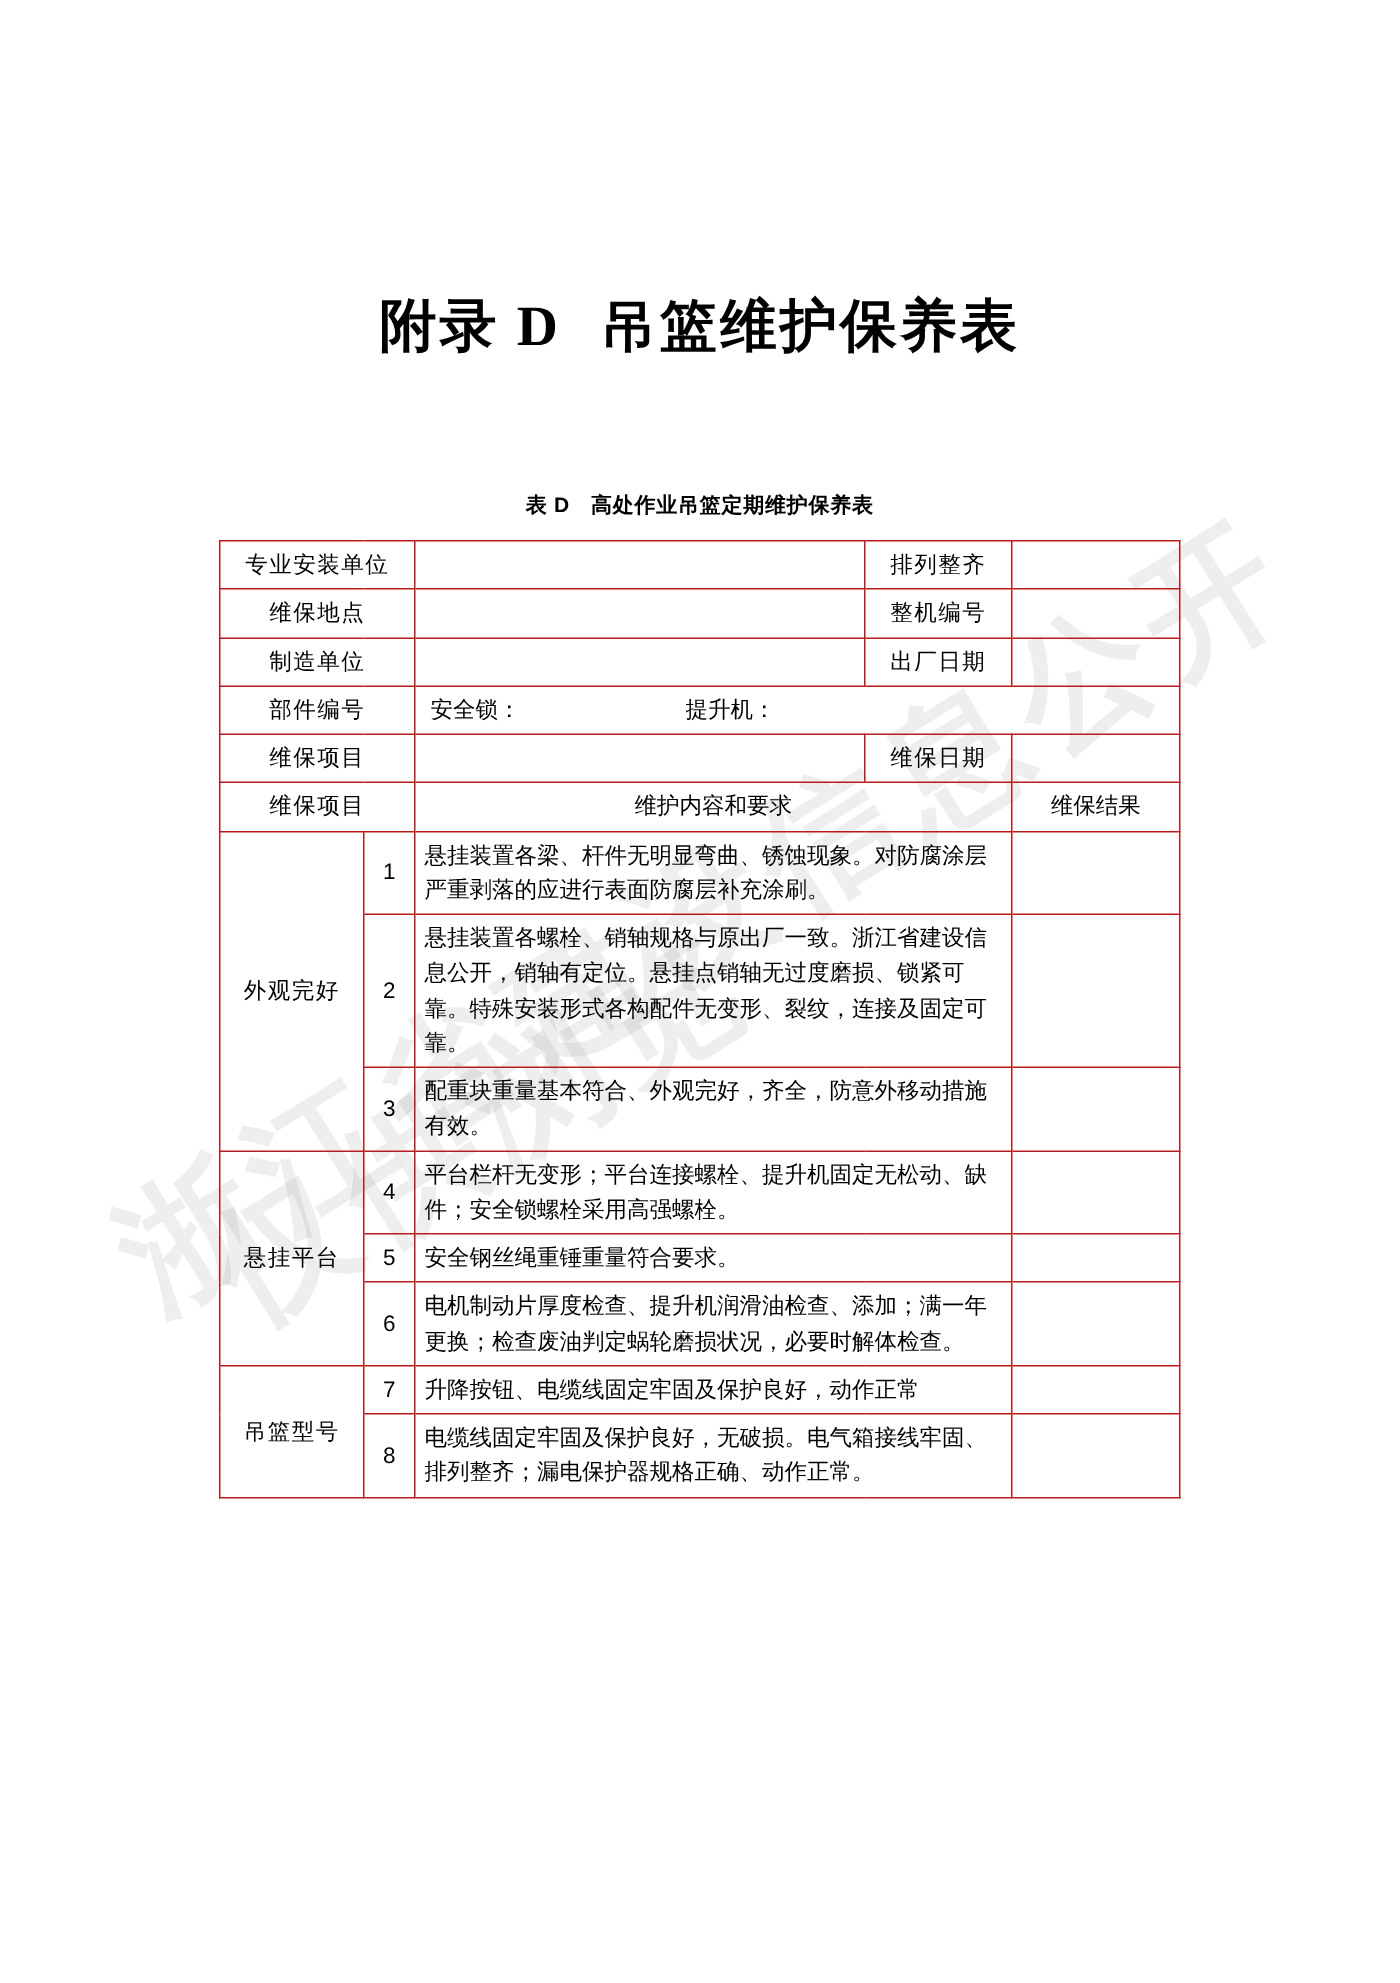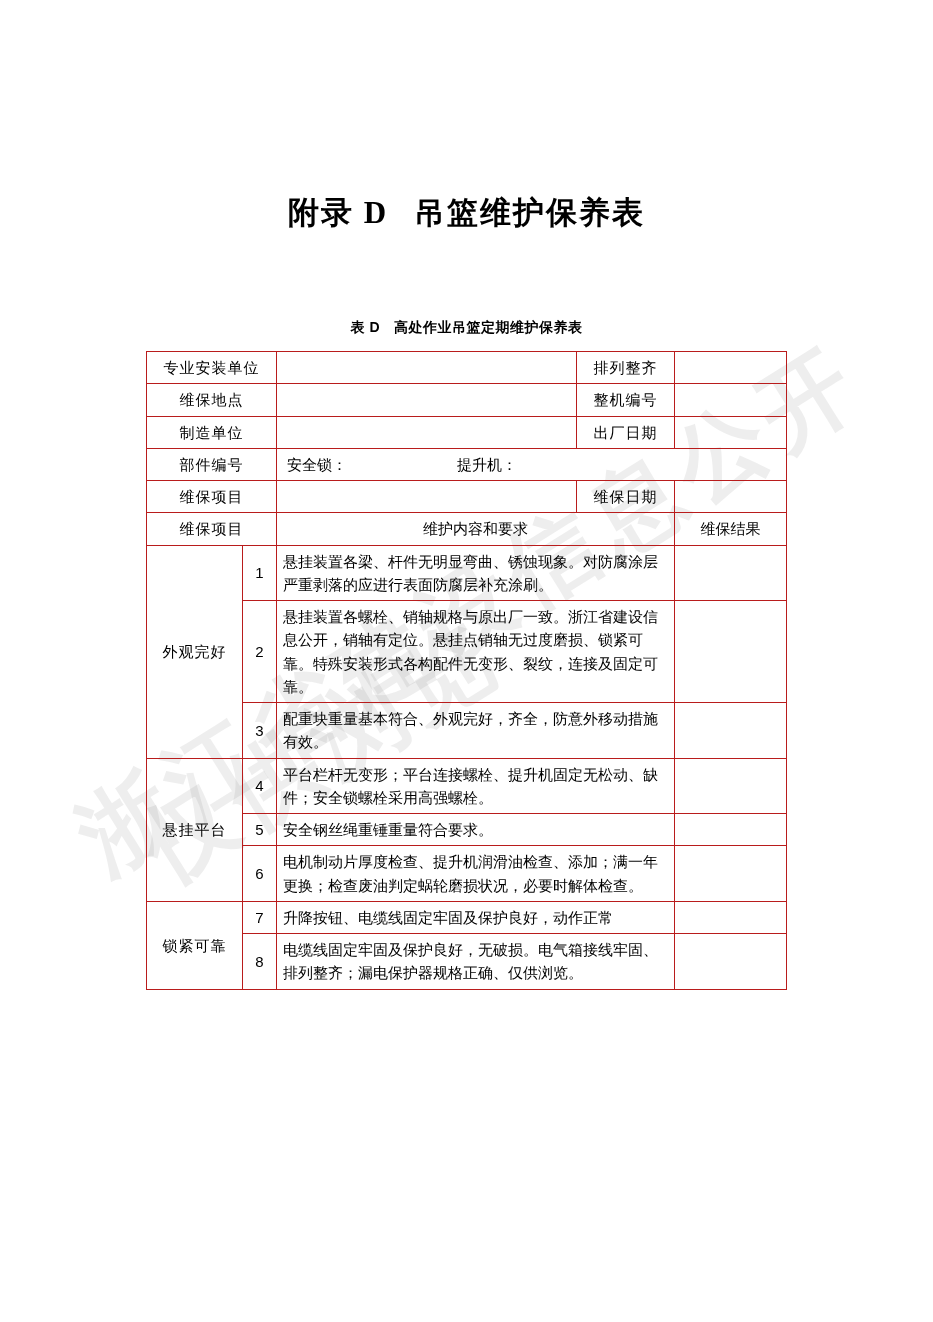--- a/index.html
+++ b/index.html
@@ -49,21 +49,21 @@
     font-family: "Liberation Serif", "DejaVu Serif", serif;
     pointer-events: none;
     z-index: 0;
   }
   .content {
     position: relative;
     z-index: 1;
   }
   .appendix-title {
     text-align: center;
-    font-size: 31px;
+    font-size: 38px;
     font-weight: bold;
     letter-spacing: 2px;
     margin-top: 192px;
     font-family: "Liberation Serif", "DejaVu Serif", serif;
   }
   .appendix-title .gap {
     display: inline-block;
     width: 26px;
   }
   .table-caption {
@@ -229,28 +229,28 @@
           <td class="desc" colspan="2">安全钢丝绳重锤重量符合要求。</td>
           <td class="blank result"></td>
         </tr>
         <tr>
           <td class="num">6</td>
           <td class="desc" colspan="2">电机制动片厚度检查、提升机润滑油检查、添加；满一年更换；检查废油判定蜗轮磨损状况，必要时解体检查。</td>
           <td class="blank result"></td>
         </tr>
 
         <tr>
-          <td class="group" rowspan="2">锁紧可靠</td>
+          <td class="group" rowspan="2">吊篮型号</td>
           <td class="num">7</td>
           <td class="desc" colspan="2">升降按钮、电缆线固定牢固及保护良好，动作正常</td>
           <td class="blank result"></td>
         </tr>
         <tr>
           <td class="num">8</td>
-          <td class="desc" colspan="2">电缆线固定牢固及保护良好，无破损。电气箱接线牢固、排列整齐；漏电保护器规格正确、仅供浏览。</td>
+          <td class="desc" colspan="2">电缆线固定牢固及保护良好，无破损。电气箱接线牢固、排列整齐；漏电保护器规格正确、动作正常。</td>
           <td class="blank result"></td>
         </tr>
 
       </tbody>
     </table>
 
   </div>
 </div>
 
 </body></html>

